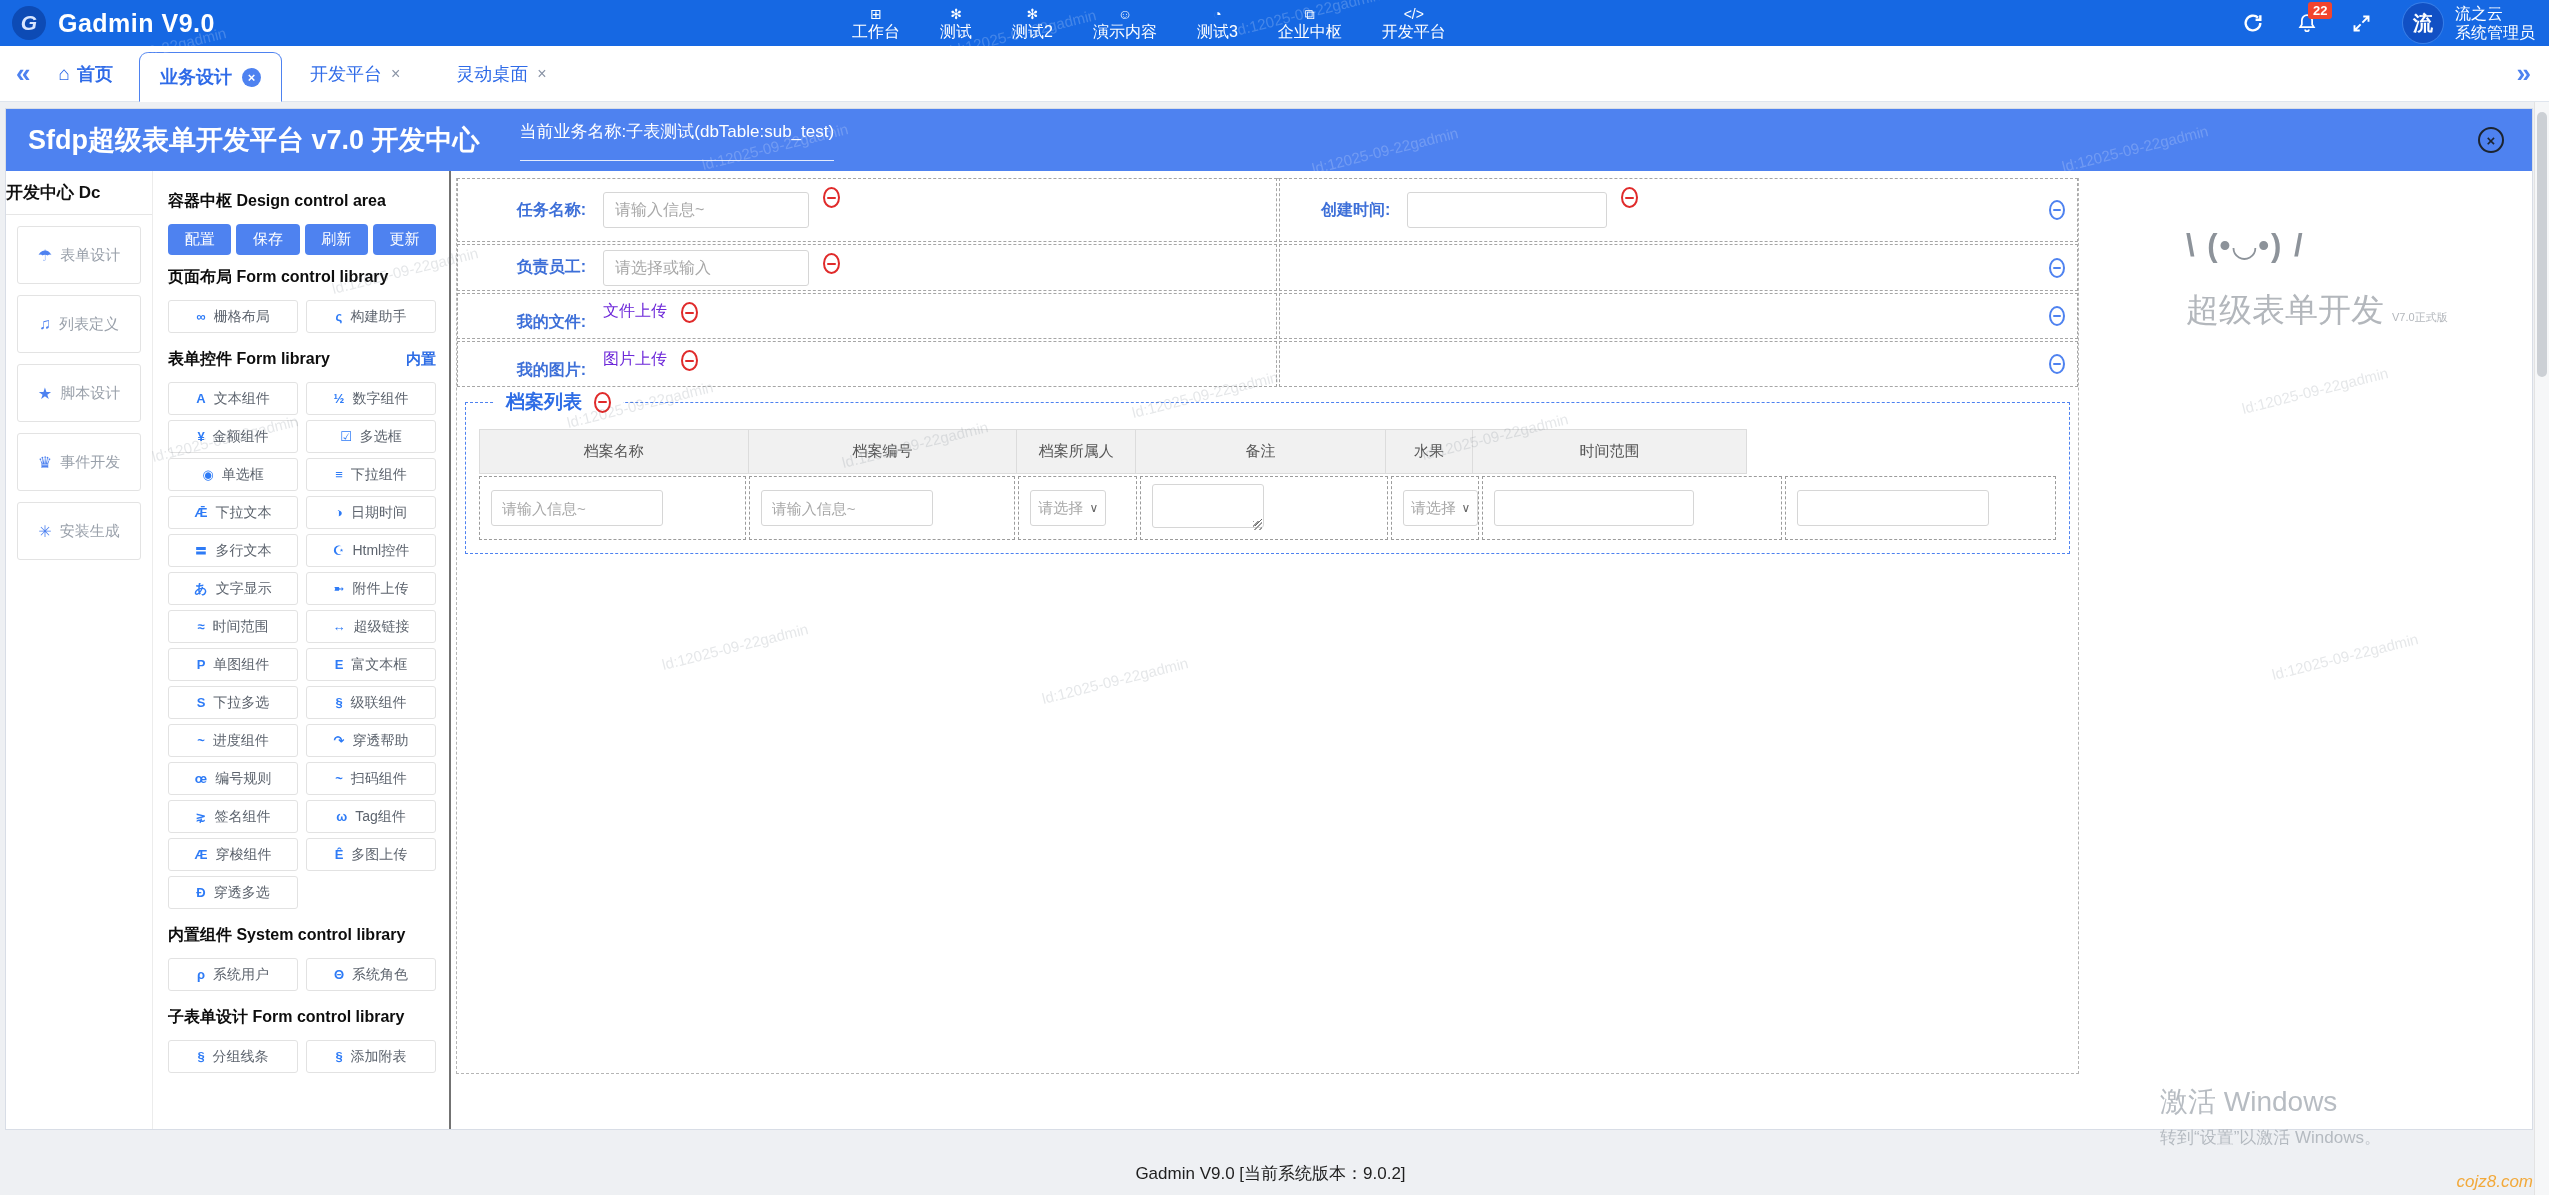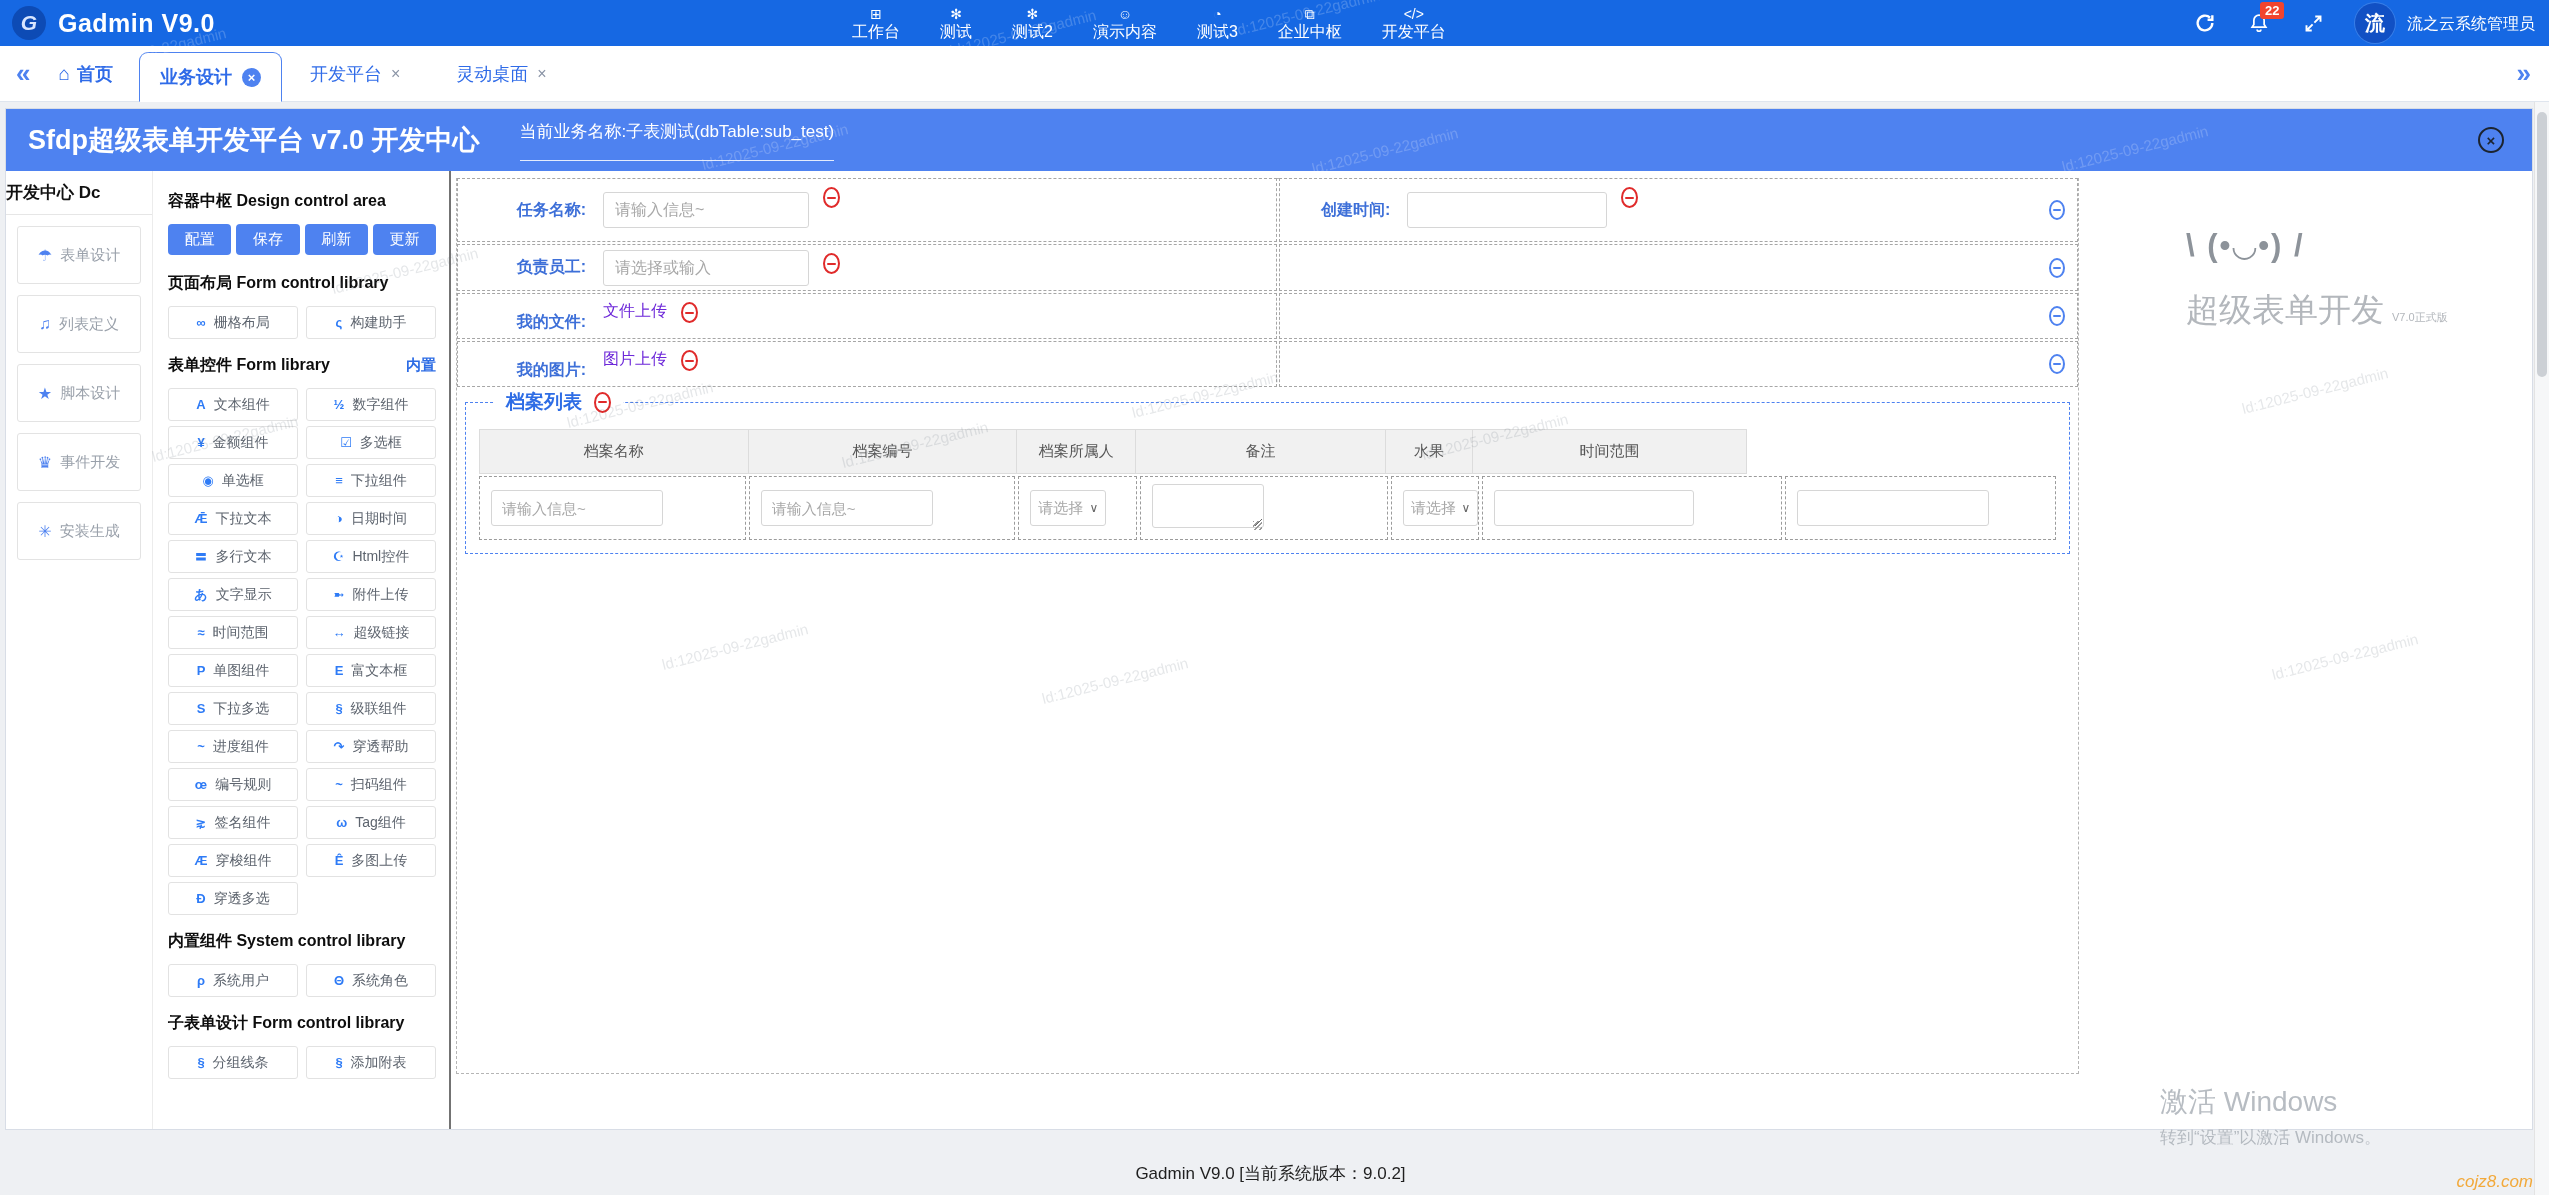--- a/index.html
+++ b/index.html
@@ -14,21 +14,21 @@
   .brand{font-size:25px;font-weight:bold;letter-spacing:.5px}
   .topnav{position:absolute;left:852px;top:0;height:46px;display:flex;gap:40px}
   .nav-item{display:flex;flex-direction:column;align-items:center;justify-content:flex-end;padding-bottom:4px;cursor:pointer}
   .nav-ic{font-size:14px;line-height:15px;height:15px;overflow:hidden}
   .nav-lb{font-size:16px;line-height:20px}
   .top-right{position:absolute;right:14px;top:0;height:46px;display:flex;align-items:center;gap:30px}
   .tr-ic{position:relative;width:24px;height:24px;display:flex;align-items:center;justify-content:center;cursor:pointer}
   .badge{position:absolute;top:-9px;left:13px;background:#f2442e;color:#fff;font-size:13px;line-height:17px;padding:0 5px;border-radius:3px;font-weight:bold}
   .avatar{width:40px;height:40px;border-radius:50%;background:#1150c4;display:flex;align-items:center;justify-content:center;
           font-size:20px;font-weight:bold;color:#fff;flex:none;box-shadow:0 0 0 1px rgba(255,255,255,.15)}
-  .userbox{display:flex;flex-direction:row;line-height:19px;font-size:16px;margin-left:-18px}
+  .userbox{display:flex;flex-direction:column;line-height:19px;font-size:16px;margin-left:-18px}
 
   
   .tabbar{position:absolute;top:46px;left:0;right:0;height:56px;background:#fff;border-bottom:1px solid #dfe5ee;display:flex;align-items:flex-end;padding:0 16px;z-index:4}
   .chev{color:#4e82f0;font-size:26px;font-weight:bold;align-self:center;cursor:pointer}
   .chev.right{position:absolute;right:18px}
   .tab-home{display:flex;align-items:center;gap:7px;color:#2f6be8;font-size:18px;font-weight:bold;margin:0 26px 0 28px;align-self:center;cursor:pointer}
   .home-ic{font-size:19px}
   .tab{display:flex;align-items:center;gap:9px;color:#2f6be8;font-size:18px;margin:0 28px;align-self:center;cursor:pointer}
   .tab .x{color:#8a94a6;font-size:16px}
   .tab-active{height:50px;border:1px solid #4e82f0;border-bottom:1px solid #fff;border-radius:9px 9px 0 0;background:#fff;
@@ -48,21 +48,21 @@
   .dc-sb{width:147px;border-right:1px solid #ececec;flex:none}
   .dc-sb-title{height:44px;line-height:44px;padding-left:0;font-size:17px;font-weight:bold;color:#111;border-bottom:1px solid #e6e6e6}
   .dc-sb-item{margin:11px 11px;height:58px;border:1px solid #e3e3e3;border-radius:3px;display:flex;align-items:center;justify-content:center;gap:8px;
               font-size:15px;color:#9aa1ab;background:#fff;cursor:pointer}
   .dc-sb-item .ic{color:#4e82f0;font-size:16px}
 
   
   .dc-panel{width:298px;border-right:2px solid #737373;padding:12px 13px 0 15px;flex:none}
   .sec-h{font-size:16px;font-weight:bold;color:#0d0d0d;margin:8px 0 12px;display:flex;align-items:center;justify-content:space-between}
   .builtin{color:#2e6de5;font-size:15px;cursor:pointer}
-  .btn-row{display:flex;gap:5px;margin-bottom:18px}
+  .btn-row{display:flex;gap:5px;margin-bottom:12px}
   .bbtn{flex:1;height:31px;background:#4e82f0;color:#fff;border:none;border-radius:4px;font-size:15px;cursor:pointer;font-family:inherit}
   .grid2{display:grid;grid-template-columns:1fr 1fr;gap:5px 8px;margin-bottom:16px}
   .citem{height:33px;border:1px solid #e2e2e2;border-radius:3px;background:#fff;display:flex;align-items:center;justify-content:center;gap:8px;
          font-size:14px;color:#5d646e;cursor:pointer;overflow:hidden;white-space:nowrap}
   .citem .g{color:#2e7bf6;font-weight:bold;font-size:13px}
 
   
   .dc-canvas{flex:1;position:relative;padding:7px 5px 0 5px;min-width:0}
   .cgrid{position:relative;height:896px;border:1px dashed #b5b5b5;padding:0}
   .frow{display:flex;margin:-1px 0 3px 0}

